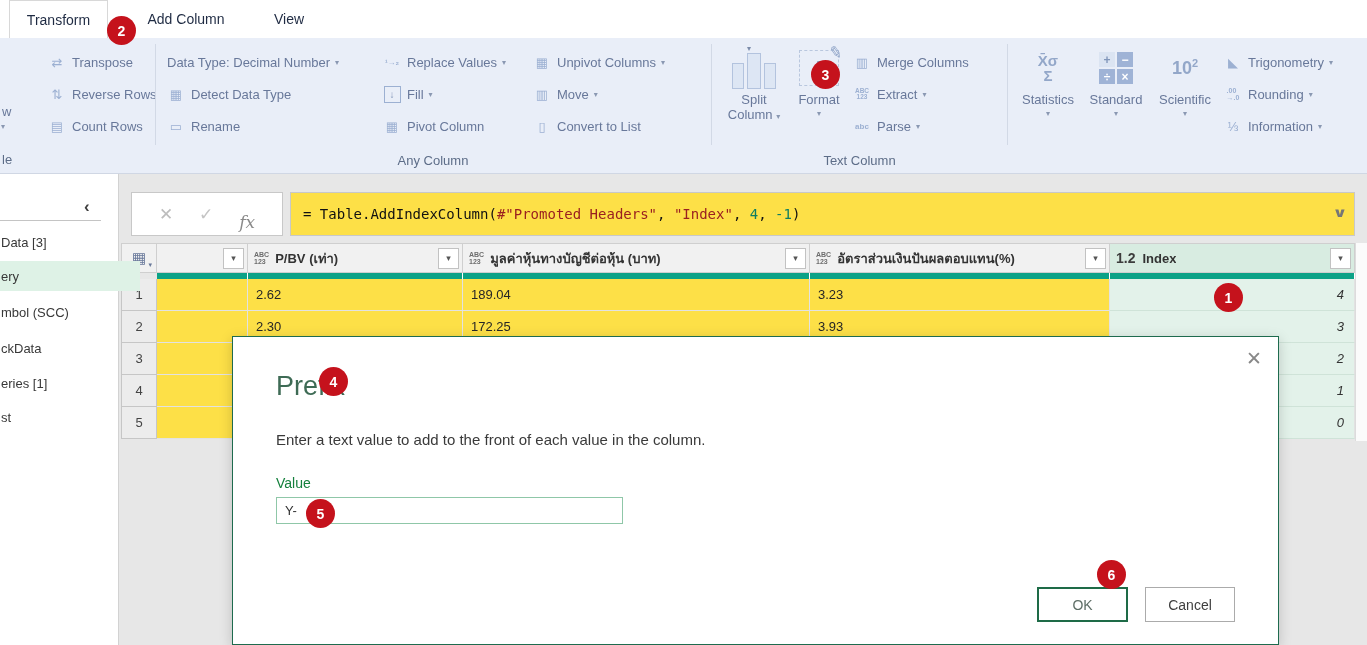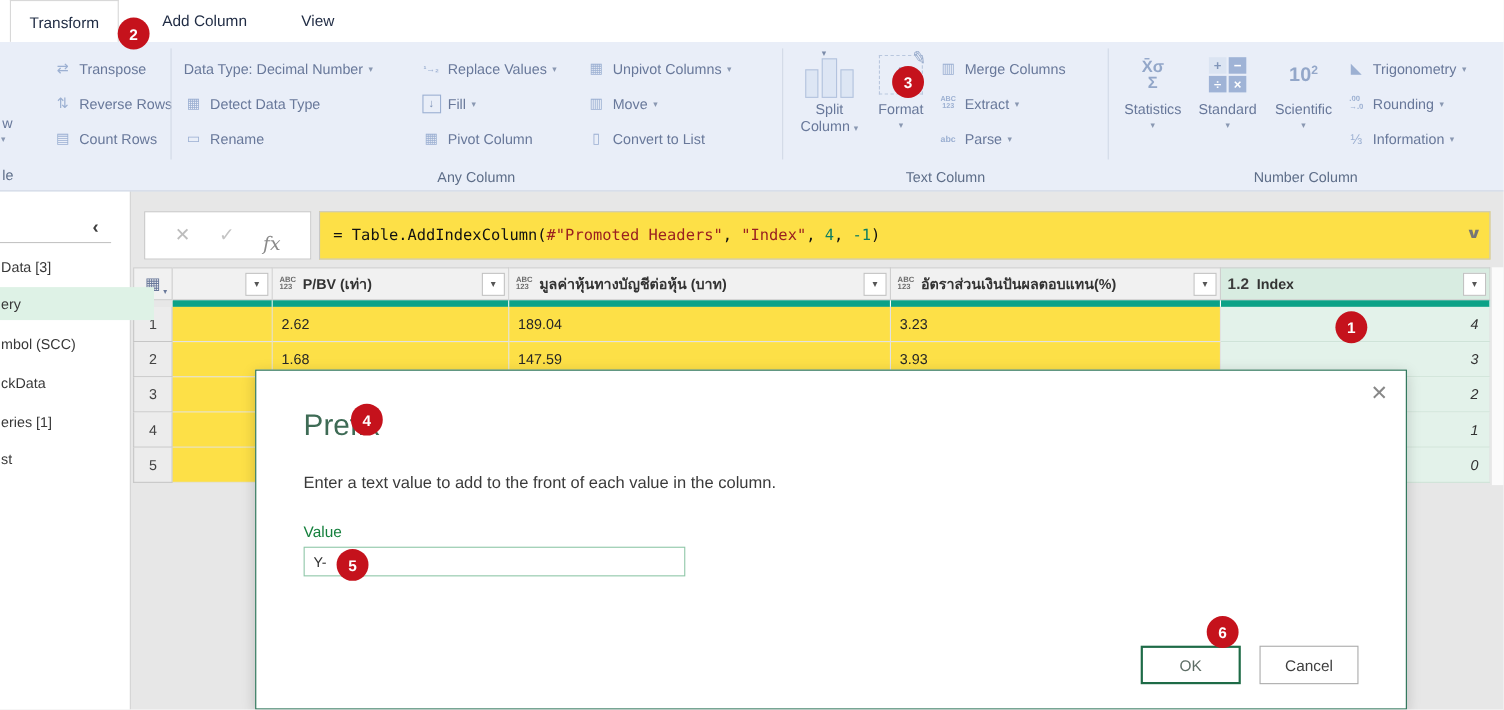--- a/index.html
+++ b/index.html
@@ -279,21 +279,20 @@
         </span>
       </span>
     <span>Rounding</span>
     <span class="cr">▾</span>
   </div>
   <div class="ri row3" style="left:1224px;">
     <span class="ic">⅓</span>
     <span>Information</span>
     <span class="cr">▾</span>
   </div>
-  <div class="glabel" style="left:1007px;width:360px;">Number Column</div>
 </div>
 
 <div class="sidebar">
   <span class="collapse">‹</span>
   <div class="sdivider"></div>
   <div class="sitem" style="top:54px;">Data [3]</div>
   <div class="sitem sel" style="top:88px;">ery</div>
   <div class="sitem" style="top:124px;">mbol (SCC)</div>
   <div class="sitem" style="top:160px;">ckData</div>
   <div class="sitem" style="top:195px;">eries [1]</div>
@@ -374,22 +373,22 @@
       <div class="rnum">1</div>
       <div class="dcell c1"></div>
       <div class="dcell c2">2.62</div>
       <div class="dcell c3">189.04</div>
       <div class="dcell c4">3.23</div>
       <div class="dcell icell c5">4</div>
     </div>
     <div class="drow">
       <div class="rnum">2</div>
       <div class="dcell c1"></div>
-      <div class="dcell c2">1.68</div>
-      <div class="dcell c3">147.59</div>
+      <div class="dcell c2">2.30</div>
+      <div class="dcell c3">172.25</div>
       <div class="dcell c4">3.93</div>
       <div class="dcell icell c5">3</div>
     </div>
     <div class="drow">
       <div class="rnum">3</div>
       <div class="dcell c1"></div>
       <div class="dcell c2">1</div>
       <div class="dcell c3"></div>
       <div class="dcell c4"></div>
       <div class="dcell icell c5">2</div>

